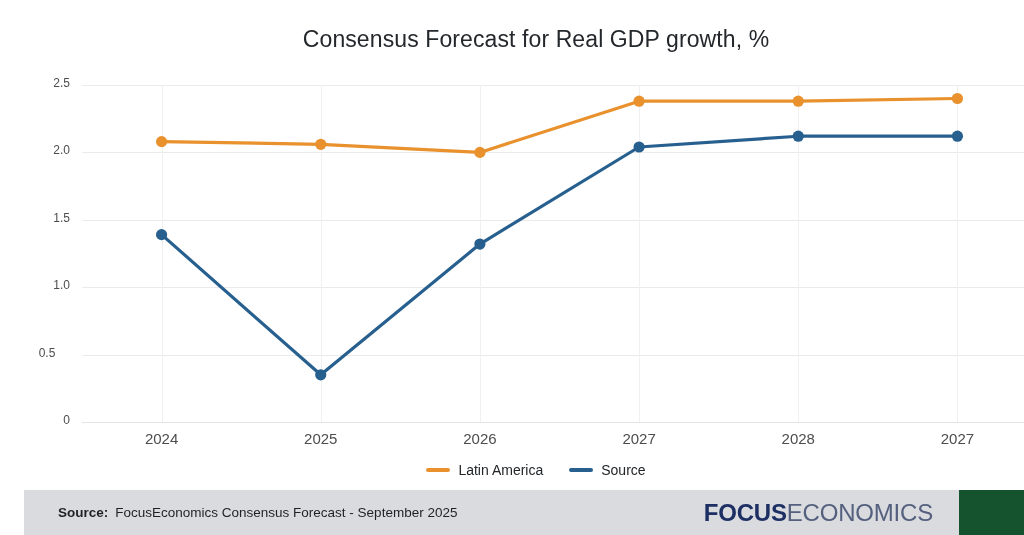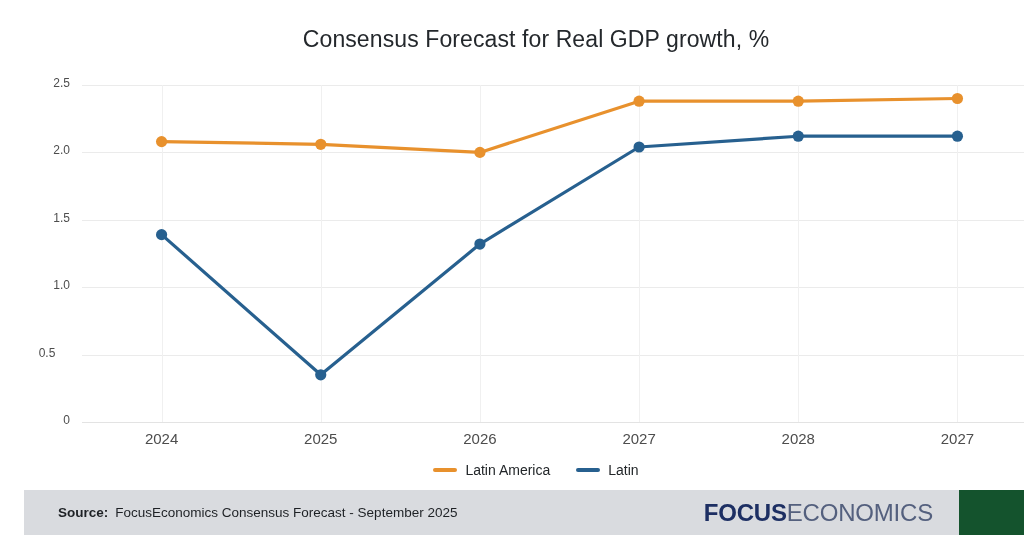--- a/index.html
+++ b/index.html
@@ -235,21 +235,21 @@
         <div class="xlabel" style="left: 875.417px;">2027</div>
       </div>
 
     <div class="legend">
         <div class="legend-item">
           <span class="legend-swatch" style="background: rgb(232, 145, 45);"></span>
           <span class="legend-label">Latin America</span>
         </div>
         <div class="legend-item">
           <span class="legend-swatch" style="background: rgb(39, 96, 143);"></span>
-          <span class="legend-label">Latin</span>
+          <span class="legend-label">Source</span>
         </div>
       </div>
 
   </div>
 
   <div class="footer">
     <div class="source-wrap">
       <span class="source-key">Source:</span>
       <span class="source-val">FocusEconomics Consensus Forecast - September 2025</span>
     </div>

